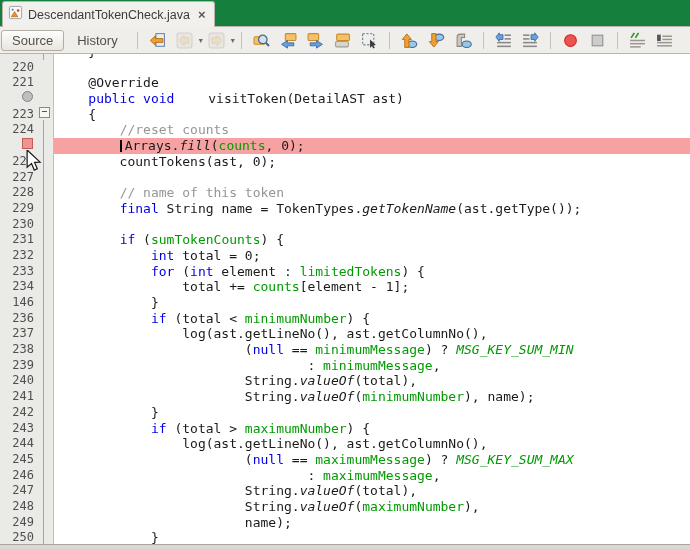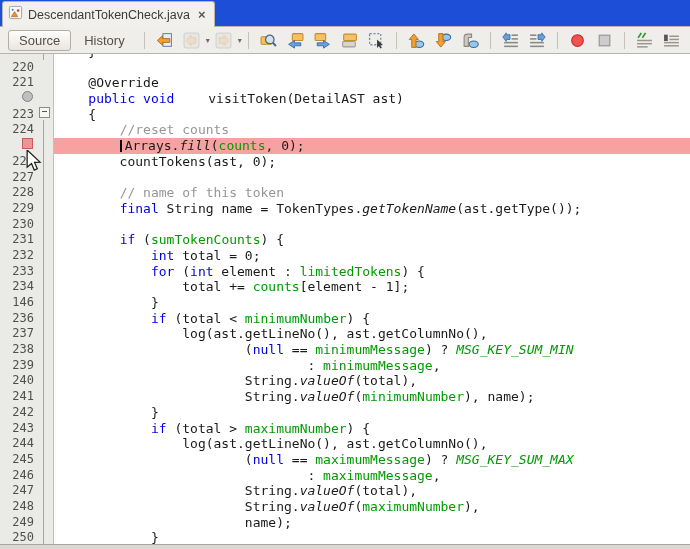--- a/index.html
+++ b/index.html
@@ -1,26 +1,26 @@
 <!DOCTYPE html>
 <html style="--kw: #0000e6; --fld: #009b00; --cmt: #969696; --hl: #f7a2a2;"><head>
 <meta charset="utf-8">
 <style>
   html,body{margin:0;padding:0;background:#d6d3ce;}
   .window{position:relative;width:690px;height:549px;overflow:hidden;background:#fff;
           font-family:"Liberation Sans",sans-serif;box-sizing:border-box;}
   
-  .tabbar{height:26px;background:#1d4ed8;border-bottom:1px solid #b9b5ad;display:flex;align-items:flex-end;}
+  .tabbar{height:26px;background:#15803d;border-bottom:1px solid #b9b5ad;display:flex;align-items:flex-end;}
   .tab{height:25px;display:flex;align-items:center;gap:5px;padding:0 8px 0 5px;margin-left:2px;
        background:#f2f0ed;border:1px solid #b9b5ad;border-bottom:none;margin-bottom:-1px;
        border-top-left-radius:3px;border-top-right-radius:3px;}
   .tab-title{font-size:12.5px;color:#3c3c3c;}
   .tab-close{font-size:13px;font-weight:bold;color:#5a5a5a;margin-left:3px;cursor:default;line-height:1;}
   
-  .toolbar{height:26px;background:#f0eeeb;border-bottom:1px solid #b9b5ad;display:flex;align-items:center;padding-left:8px;}
+  .toolbar{height:26px;background:#f0eeeb;border-bottom:1px solid #b9b5ad;display:flex;align-items:center;padding-left:1px;}
   .viewbtn{font-size:13px;color:#564f47;padding:2px 10px;margin-right:2px;border-radius:3px;border:1px solid transparent;}
   .viewbtn.sel{background:linear-gradient(#fdfdfc,#e9e6e1);border:1px solid #b2aea6;}
   .tsep{width:1px;height:17px;background:#c6c2ba;margin:0 6px;flex:none;}
   .tbtn{width:23px;height:22px;display:inline-flex;align-items:center;justify-content:center;margin:0 2px;flex:none;}
   .tbtn svg{display:block;}
   .tbtn.disabled{opacity:.55;}
   .dd{font-size:8px;color:#6a6a6a;margin-left:1px;}
   
   .editor{position:relative;display:flex;height:490px;overflow:hidden;background:#fff;
           font-family:"DejaVu Sans Mono","Liberation Mono",monospace;}

